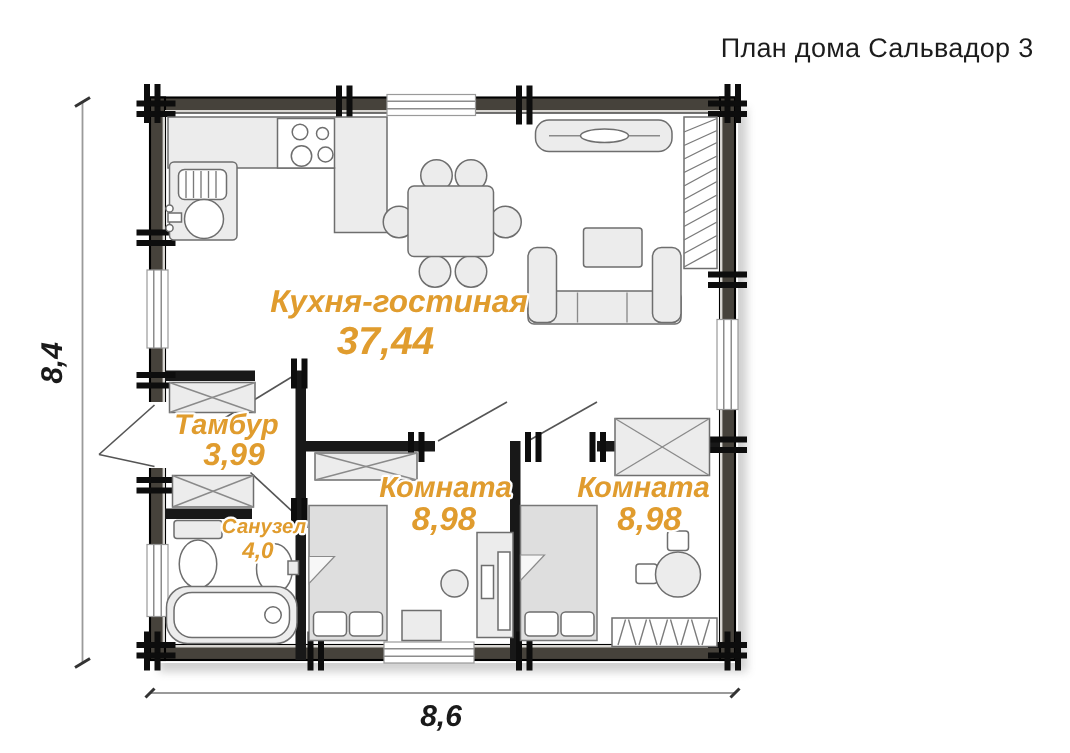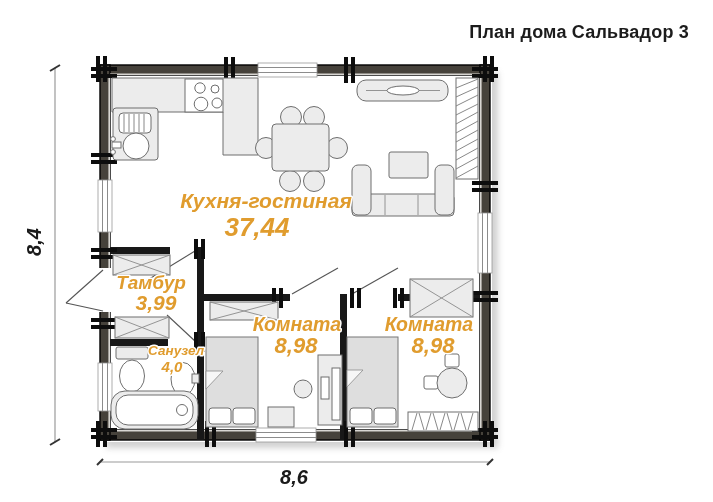--- a/index.html
+++ b/index.html
@@ -1,18 +1,18 @@
 <!DOCTYPE html>
 <html style="--room_label: #e09c2e; --dim_text: #1a1a1a; --wall_dark: #46423b; --furniture_fill: #ececec;"><head>
 <meta charset="utf-8">
 <style>
   html,body{margin:0;padding:0;background:#fff;}
   #stage{position:relative;width:713px;height:502px;background:#fff;overflow:hidden;
          font-family:"Liberation Sans",sans-serif;}
-  .title{position:absolute;top:22px;right:24px;font-size:18px;font-weight:bold;
+  .title{position:absolute;top:22px;right:24px;font-size:18px;font-weight:normal;
          color:#1c1c1c;letter-spacing:.2px;}
   svg{position:absolute;left:0;top:0;}
   
   .wall{fill:var(--wall_dark,#46423b);stroke:#000;stroke-width:1.4;}
   .iwall{fill:#181818;stroke:none;}
   .innerline{stroke:#d8d6d2;stroke-width:1.6;}
   .crown{fill:#0d0d0d;}
   
   .winbox{fill:#fff;stroke:#9a9a9a;stroke-width:.8;}
   .winline{stroke:#8c8c8c;stroke-width:1;}

